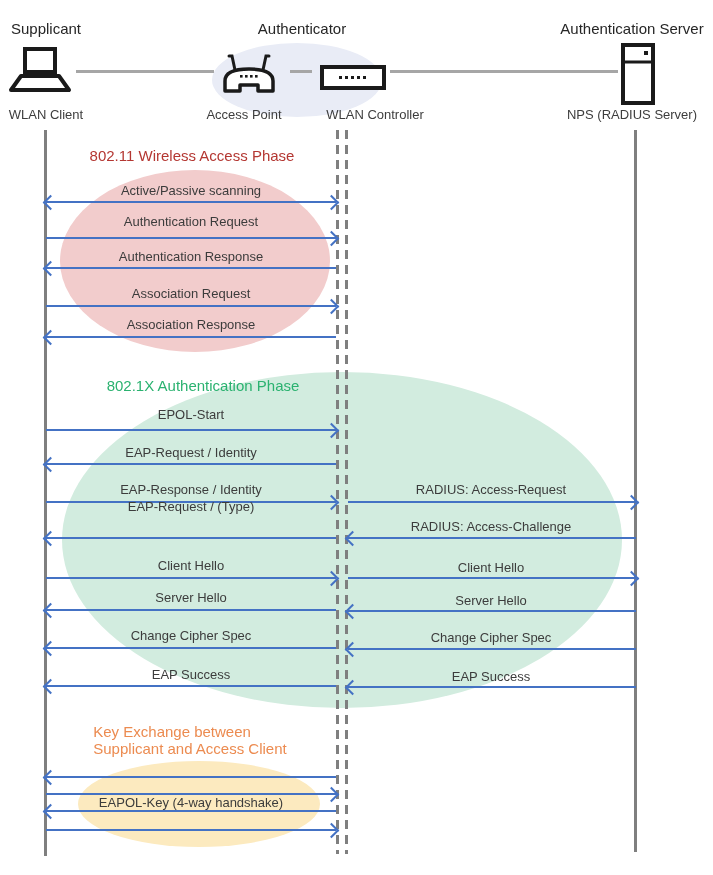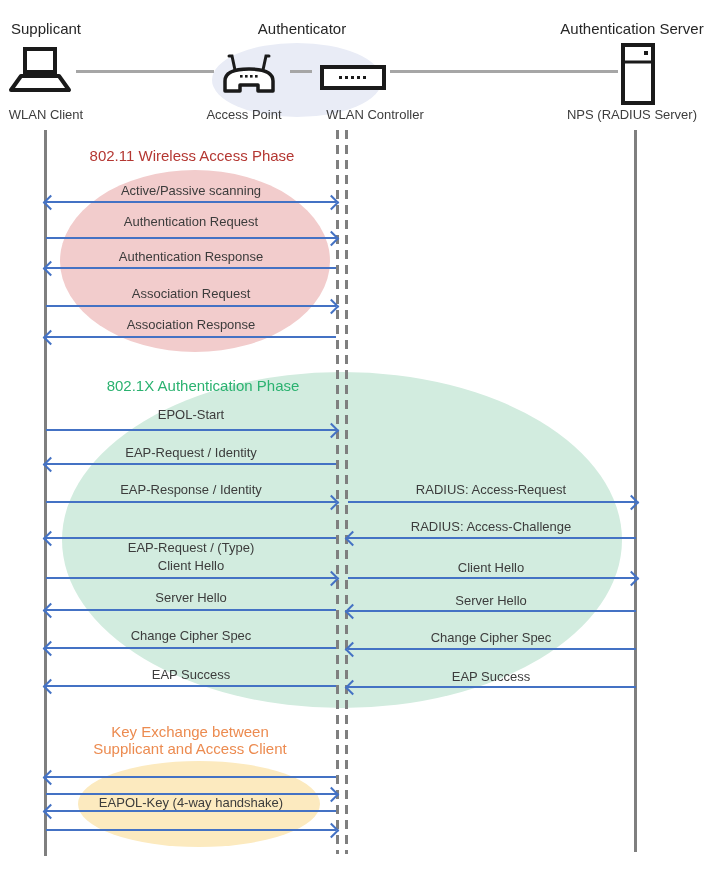--- a/index.html
+++ b/index.html
@@ -13,21 +13,21 @@
   .e-p1{background:#f2cccc;left:60px;top:170px;width:270px;height:182px;}
   .e-p2{background:#d2ecdf;left:62px;top:372px;width:560px;height:336px;}
   .e-p3{background:#fceabf;left:78px;top:761px;width:242px;height:86px;}
   .role{position:absolute;font-size:15px;color:#262626;white-space:nowrap;transform:translateX(-50%);}
   .actor-lbl{position:absolute;font-size:13px;color:#3d3d3d;white-space:nowrap;transform:translateX(-50%);top:107px;}
   .conn{position:absolute;height:3px;background:var(--conn);top:70px;}
   .icon{position:absolute;}
   .ll{position:absolute;top:130px;width:3px;height:726px;}
   .ll.solid{background:var(--lifeline);}
   .ll.dashed{background:repeating-linear-gradient(to bottom,var(--lifeline) 0 9px,transparent 9px 15px);height:724px;}
-  .ptitle{position:absolute;font-size:15px;white-space:nowrap;transform:translateX(-50%);text-align:center;}
+  .ptitle{position:absolute;font-size:15px;white-space:nowrap;transform:translateX(-50%);text-align:left;}
   .pt1{color:#b43732;}
   .pt2{color:#2bb270;}
   .pt3{color:#ec8b50;line-height:17px;}
   .lbl{position:absolute;font-size:13px;color:#3c3c3c;white-space:nowrap;transform:translateX(-50%);}
   .arrow{position:absolute;height:2px;background:var(--arrow);}
   .arrow.l{left:46px;width:290px;}
   .arrow.r{left:348px;width:288px;}
   .arrow.dright::after,.arrow.dboth::after{
     content:"";position:absolute;right:-1px;top:-4px;width:9px;height:9px;
     border-top:2px solid var(--arrow);border-right:2px solid var(--arrow);transform:rotate(45deg);
@@ -120,21 +120,21 @@
 
   <div class="lbl" style="left:191px;top:407px">EPOL-Start</div>
   <div class="arrow l dright" style="top:429px"></div>
 
   <div class="lbl" style="left:191px;top:445px">EAP-Request / Identity</div>
   <div class="arrow l dleft" style="top:463px"></div>
 
   <div class="lbl" style="left:191px;top:482px">EAP-Response / Identity</div>
   <div class="arrow l dright" style="top:501px"></div>
 
-  <div class="lbl" style="left:191px;top:540px">EAP-Request / (Type)</div>
+  <div class="lbl" style="left:191px;top:499px">EAP-Request / (Type)</div>
   <div class="arrow l dleft" style="top:537px"></div>
 
   <div class="lbl" style="left:191px;top:558px">Client Hello</div>
   <div class="arrow l dright" style="top:577px"></div>
 
   <div class="lbl" style="left:191px;top:590px">Server Hello</div>
   <div class="arrow l dleft" style="top:609px"></div>
 
   <div class="lbl" style="left:191px;top:628px">Change Cipher Spec</div>
   <div class="arrow l dleft" style="top:647px"></div>

